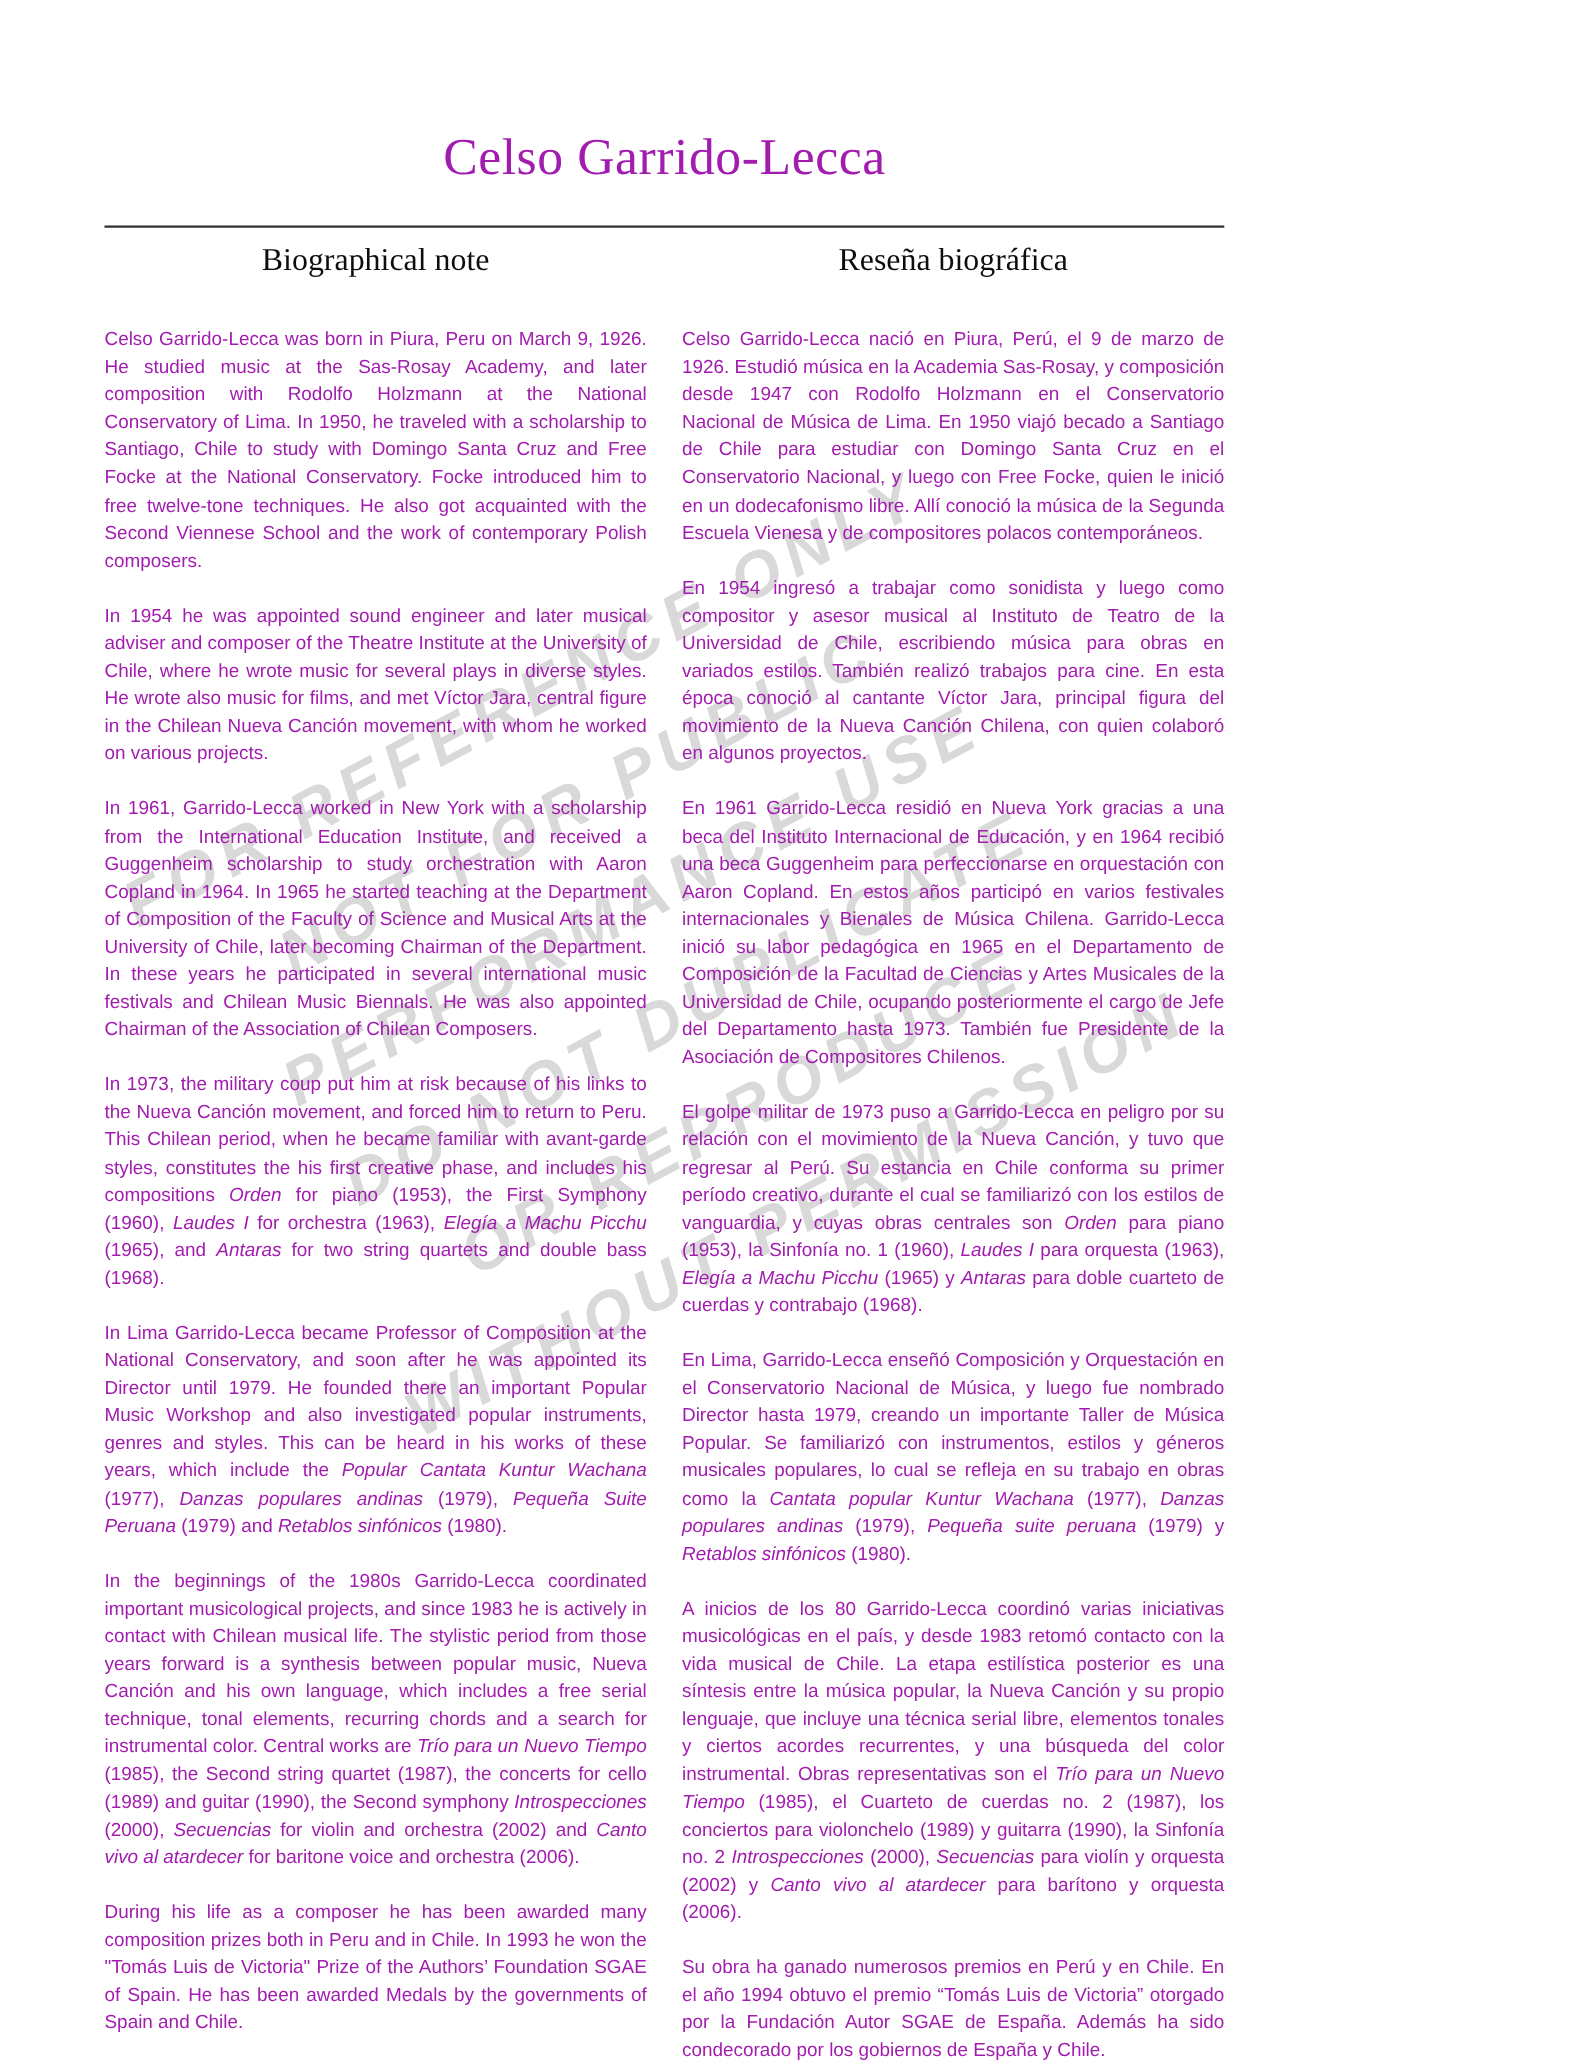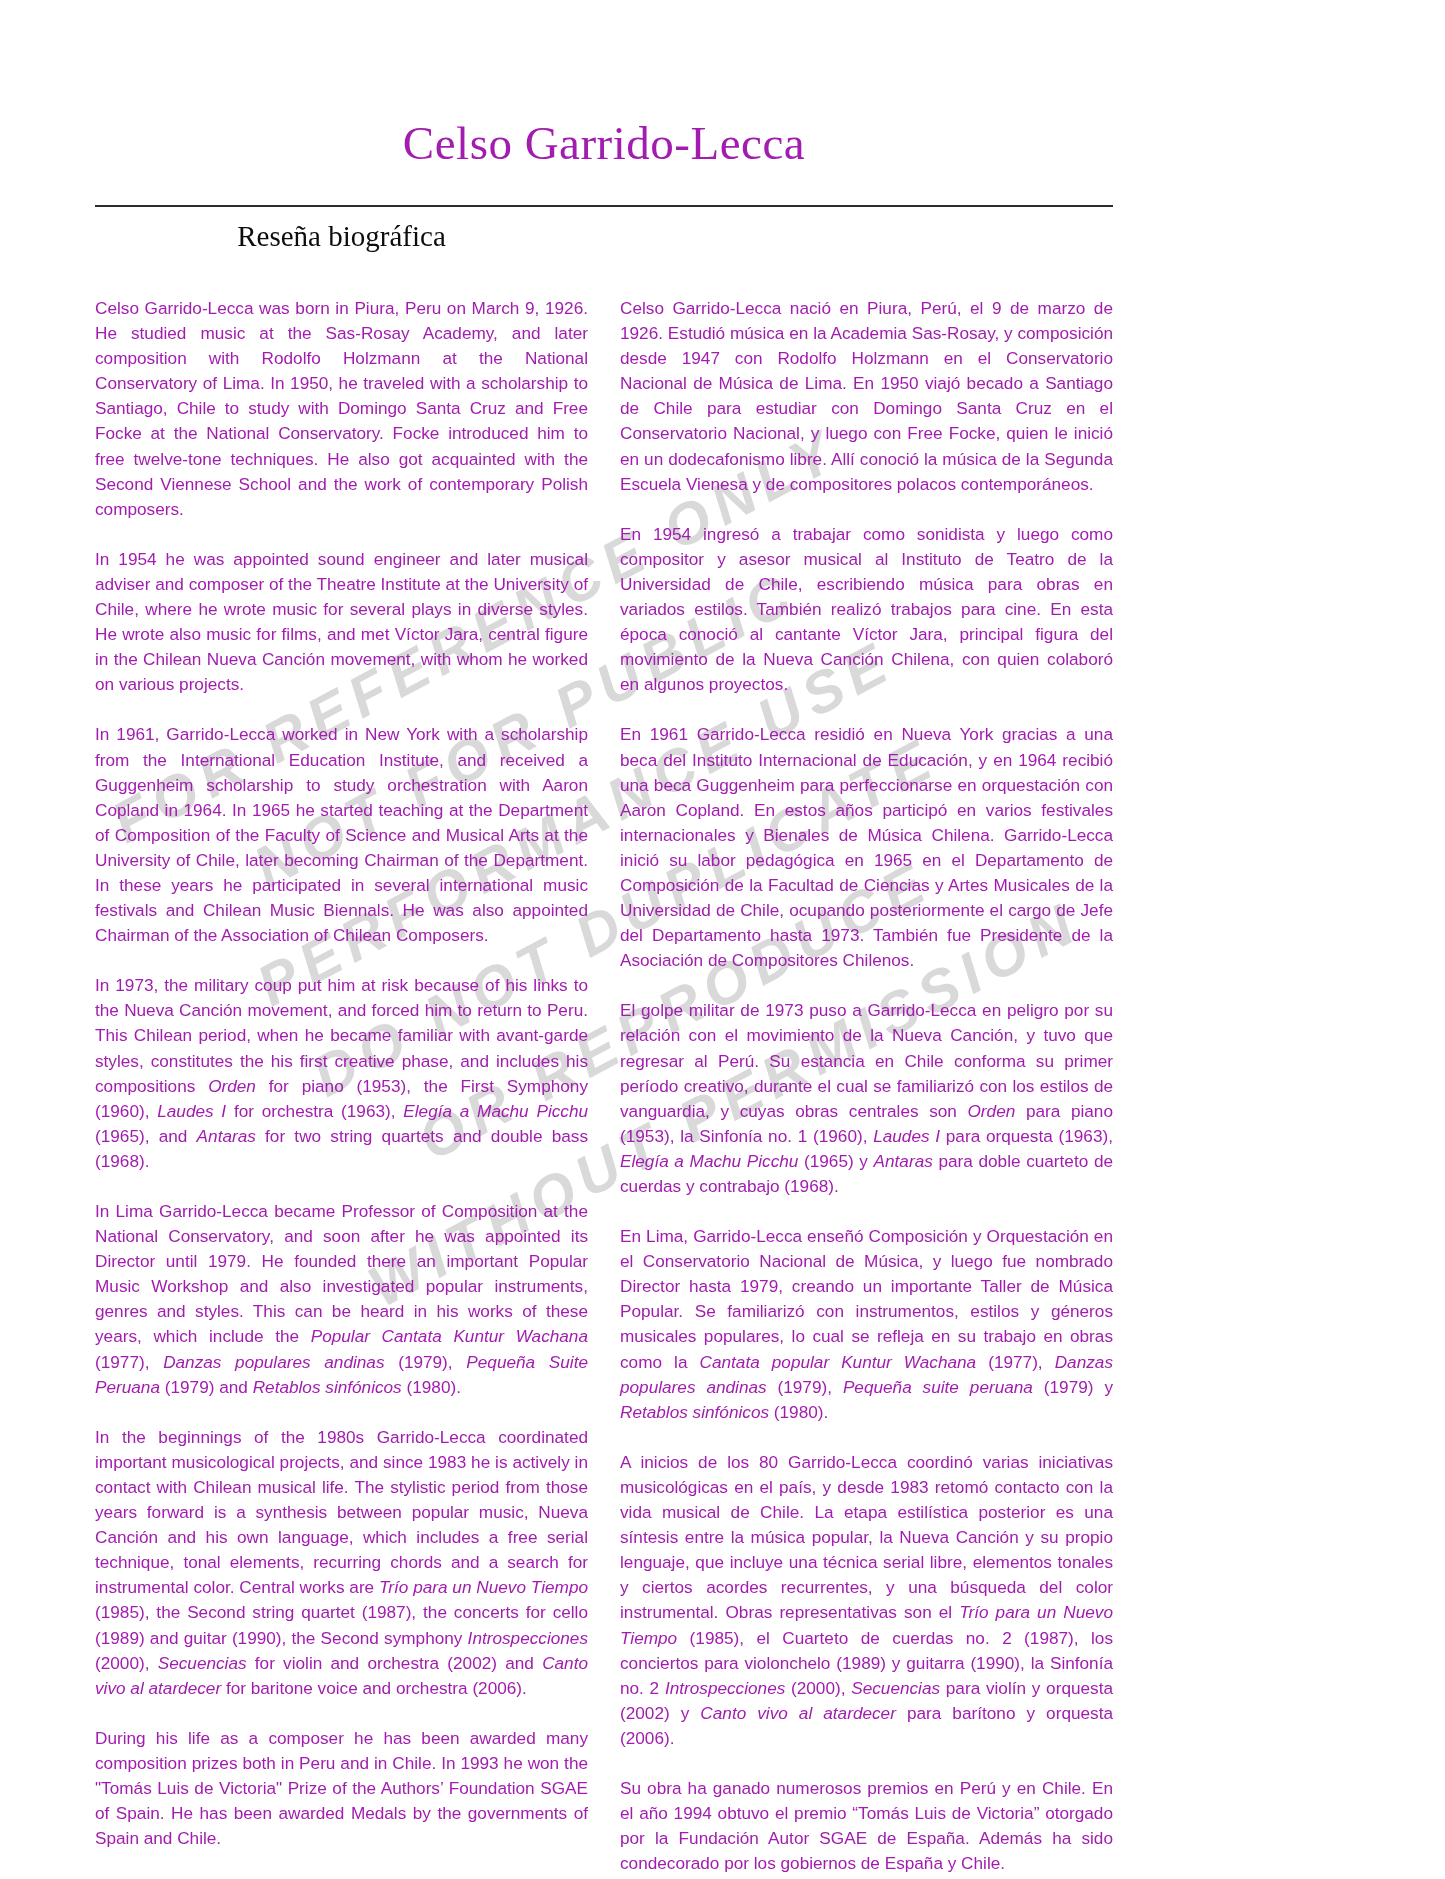--- a/index.html
+++ b/index.html
@@ -120,20 +120,21 @@
     <div>WITHOUT PERMISSION</div>
   </div>
 
   <div class="content">
 
     <h1 class="title">Celso Garrido-Lecca</h1>
 
     <hr class="rule">
 
     <div class="headings">
+      <h2>Biographical note</h2>
       <h2>Reseña biográfica</h2>
     </div>
 
     <div class="columns">
       <div class="col" lang="en">
           <p><span>Celso Garrido-Lecca was born in Piura, Peru on March 9, 1926. He studied music at the Sas-Rosay Academy, and later composition with Rodolfo Holzmann at the National Conservatory of Lima. In 1950, he traveled with a scholarship to Santiago, Chile to study with Domingo Santa Cruz and Free Focke at the National Conservatory. Focke introduced him to free twelve-tone techniques. He also got acquainted with the Second Viennese School and the work of contemporary Polish composers.</span></p>
           <p><span>In 1954 he was appointed sound engineer and later musical adviser and composer of the Theatre Institute at the University of Chile, where he wrote music for several plays in diverse styles. He wrote also music for films, and met Víctor Jara, central figure in the Chilean Nueva Canción movement, with whom he worked on various projects.</span></p>
           <p><span>In 1961, Garrido-Lecca worked in New York with a scholarship from the International Education Institute, and received a Guggenheim scholarship to study orchestration with Aaron Copland in 1964. In 1965 he started teaching at the Department of Composition of the Faculty of Science and Musical Arts at the University of Chile, later becoming Chairman of the Department. In these years he participated in several international music festivals and Chilean Music Biennals. He was also appointed Chairman of the Association of Chilean Composers.</span></p>
           <p><span>In 1973, the military coup put him at risk because of his links to the Nueva Canción movement, and forced him to return to Peru. This Chilean period, when he became familiar with avant-garde styles, constitutes the his first creative phase, and includes his compositions </span><em>Orden</em><span> for piano (1953), the First Symphony (1960), </span><em>Laudes I</em><span> for orchestra (1963), </span><em>Elegía a Machu Picchu</em><span> (1965), and </span><em>Antaras</em><span> for two string quartets and double bass (1968).</span></p>
           <p><span>In Lima Garrido-Lecca became Professor of Composition at the National Conservatory, and soon after he was appointed its Director until 1979. He founded there an important Popular Music Workshop and also investigated popular instruments, genres and styles. This can be heard in his works of these years, which include the </span><em>Popular Cantata Kuntur Wachana</em><span> (1977), </span><em>Danzas populares andinas</em><span> (1979), </span><em>Pequeña Suite Peruana</em><span> (1979) and </span><em>Retablos sinfónicos</em><span> (1980).</span></p>

